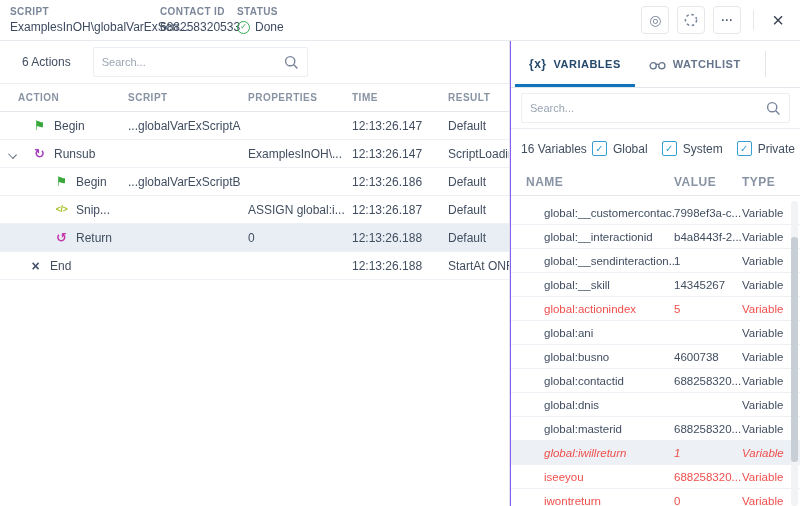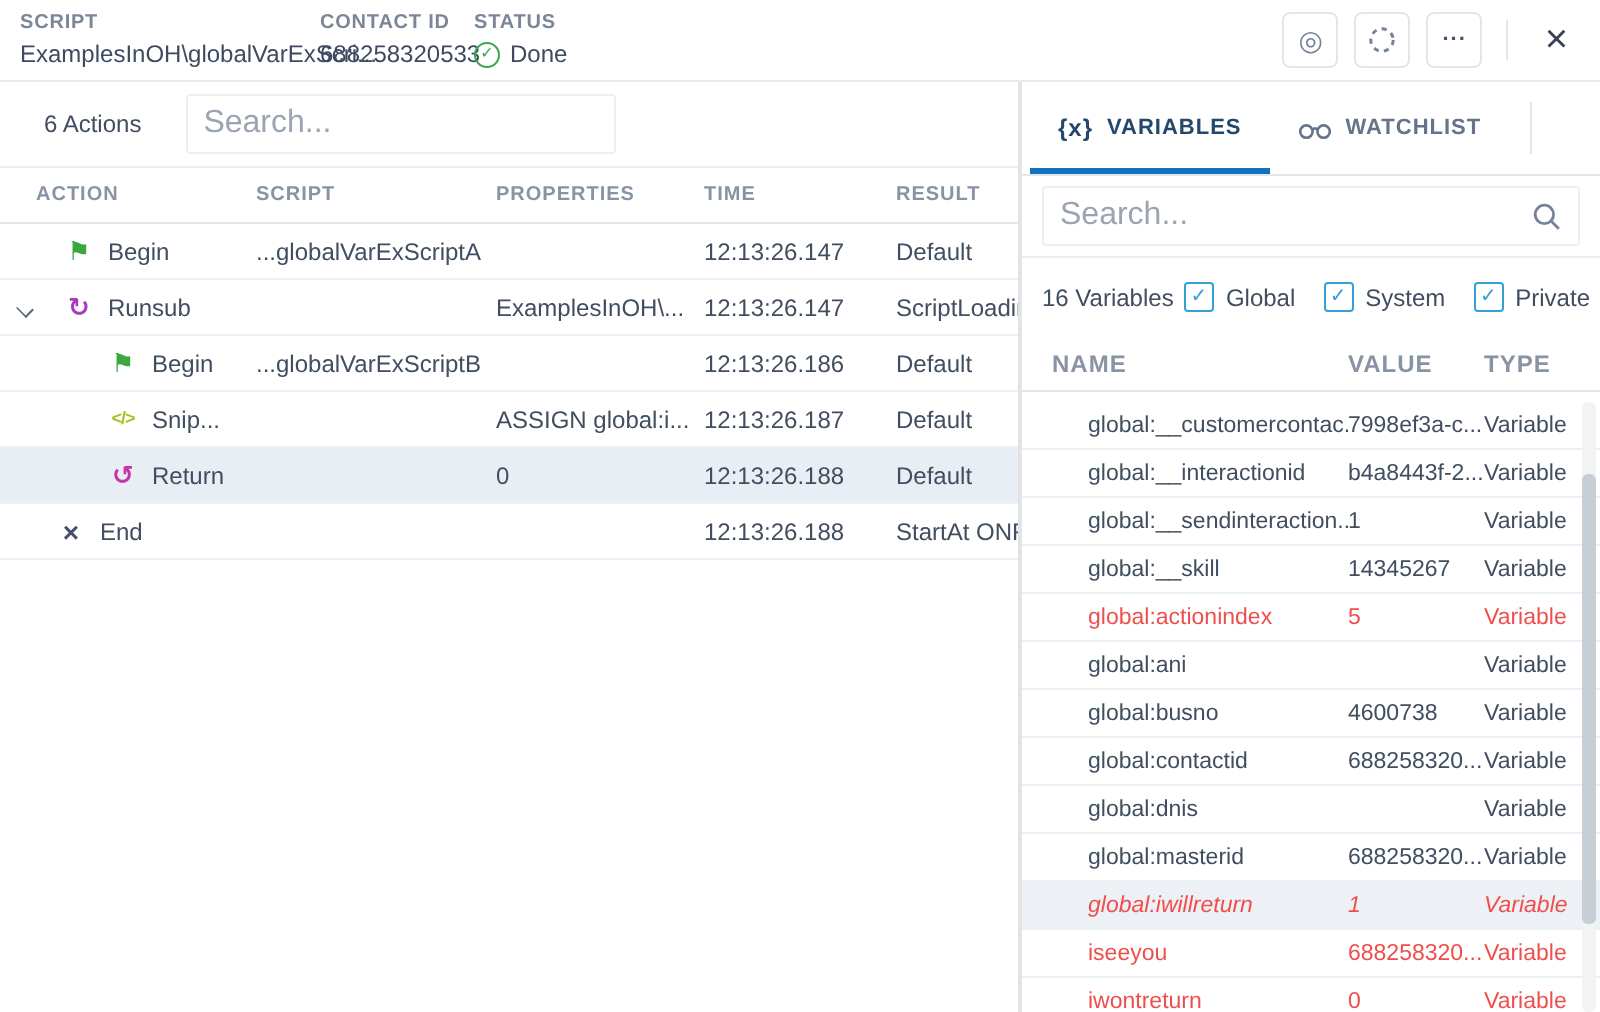--- a/index.html
+++ b/index.html
@@ -1,18 +1,18 @@
 <!DOCTYPE html>
 <html><head>
 <meta charset="utf-8">
 <style>
   * { margin:0; padding:0; box-sizing:border-box; }
   html,body { background:#fff; }
   body { font-family:"Liberation Sans","DejaVu Sans",sans-serif; color:#414e60; }
-  .app { position:relative; width:800px; height:506px; background:#e5e5e5; overflow:hidden; }
+  .app { position:relative; width:800px; height:506px; background:#8b5cf6; overflow:hidden; }
 
   
   .tophdr { position:absolute; top:0; left:0; width:800px; height:41px;
             border-bottom:1px solid #e6e9ee; display:flex; align-items:flex-start; background:#fff; }
   .hgroup { padding-top:6px; }
   .hgroup .hlabel { font-size:10px; font-weight:700; color:#7b8799; letter-spacing:.4px; }
   .hgroup .hvalue { font-size:12px; color:#3e4a60; margin-top:3px; white-space:nowrap; }
   .g-script { margin-left:10px; width:150px; }
   .g-contact { width:77px; }
   .g-status  { width:120px; }
@@ -29,21 +29,21 @@
   .closex { font-size:20px; color:#3a4354; line-height:1; padding:0 6px; }
 
   
   .left { position:absolute; top:41px; left:0; width:510px; height:465px;
           border-right:1px solid #dfe3e9; background:#fff; }
   .toolbar { height:43px; display:flex; align-items:center; padding:0 22px;
              border-bottom:1px solid #eaedf1; }
   .actcount { font-size:12px; color:#414e60; }
   .searchbox { margin-left:22px; width:215px; height:30px; border:1px solid #ebeef2; border-radius:2px;
                display:flex; align-items:center; padding:0 8px; }
-  .searchbox input { border:none; outline:none; flex:1; font-size:16px; color:#414e60;
+  .searchbox input { border:none; outline:none; flex:1; font-size:11px; color:#414e60;
                      font-family:"Liberation Sans",sans-serif; background:transparent; }
   .searchbox input::placeholder { color:#9aa5b3; }
   .tgrid { display:grid; grid-template-columns:128px 120px 104px 96px auto; align-items:center; }
   .thead { height:28px; border-bottom:1px solid #e3e7ec;
            font-size:10px; font-weight:700; color:#8893a4; letter-spacing:.5px; }
   .thead .tc:first-child { padding-left:18px; }
   .trow { height:28px; border-bottom:1px solid #edf0f4; font-size:12px; color:#414e60; }
   .trow.sel { background:#e8eef4; }
   .tc { white-space:nowrap; overflow:hidden; }
   .tc.action { position:relative; display:flex; align-items:center; gap:7px; height:100%; }

